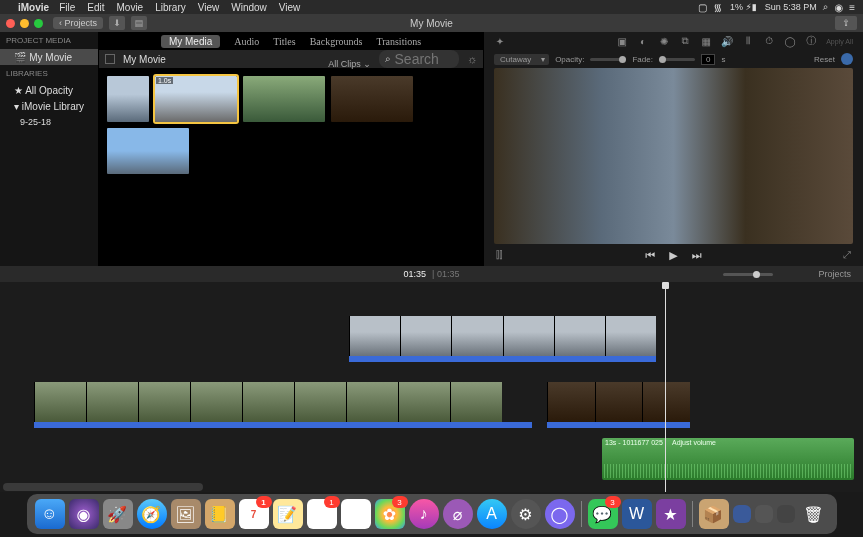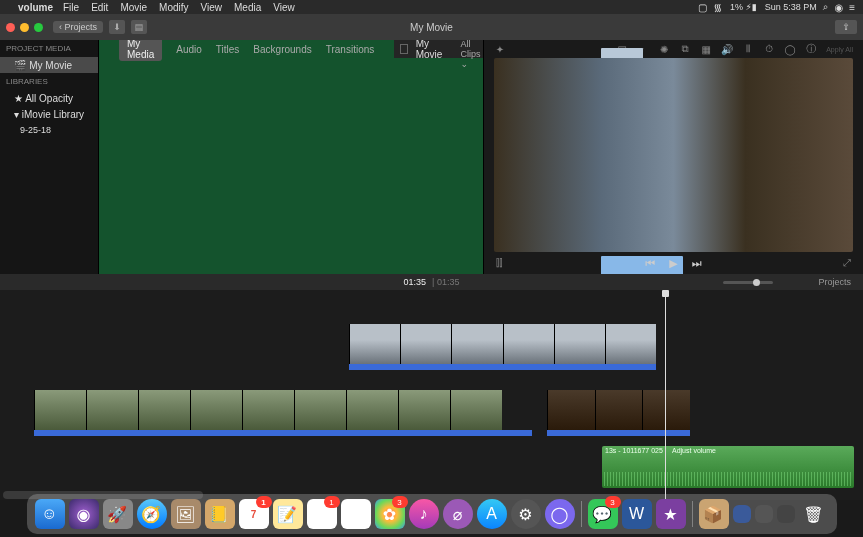--- a/index.html
+++ b/index.html
@@ -8,41 +8,41 @@
 
 .menubar { height:14px; background:#2a2a2a; display:flex; align-items:center; padding:0 8px; font-size:10px; color:#ddd; }
 .menubar .apple { margin-right:10px; font-size:11px; }
 .menubar .appname { font-weight:600; margin-right:10px; }
 .menubar .mitem { margin-right:12px; cursor:default; }
 .menubar .spacer { flex:1; }
 .menubar .status { margin-left:8px; font-size:9px; }
 .menubar .sicon { margin-left:6px; font-size:10px; }
 
 
-.winchrome { height:26px; background:#3a3a3a; display:flex; align-items:center; padding:0 6px; position:relative; }
+.winchrome { height:18px; background:#3a3a3a; display:flex; align-items:center; padding:0 6px; position:relative; }
 .traffic { display:flex; gap:5px; }
 .trafdot { width:9px; height:9px; border-radius:50%; }
 .tred{background:#ff5f56;} .tyel{background:#ffbd2e;} .tgrn{background:#27c93f;}
 .backbtn { background:#555; border-radius:3px; padding:1px 6px; margin-left:10px; font-size:9px; color:#ccc; }
 .tbicon { width:16px; height:14px; margin-left:6px; background:#555; border-radius:2px; display:flex;align-items:center;justify-content:center;font-size:9px;color:#aaa; }
 .wintitle { position:absolute; left:50%; transform:translateX(-50%); font-size:10px; color:#ccc; }
 .sharebtn { margin-left:auto; width:22px;height:14px;background:#555;border-radius:2px;display:flex;align-items:center;justify-content:center;font-size:9px; }
 
 
 .upper { display:flex; height:234px; background:#1c1c1c; }
 .leftcol { width:99px; background:#151515; border-right:1px solid #000; }
 .leftcol .sechead { font-size:8px; color:#888; padding:4px 6px; text-transform:uppercase; }
 .leftcol .row { padding:3px 6px 2px 14px; font-size:10px; color:#ddd; }
 .leftcol .row.sel { background:#4a4a4a; }
 .leftcol .row.sub { padding-left:20px; font-size:9px; }
 
-.midcol { width:384px; background:#14532d; display:flex; }
+.midcol { width:384px; background:#000000; display:flex; flex-direction:column; }
 .tabs { height:18px; display:flex; align-items:center; gap:14px; padding:0 20px; font-size:10px; color:#aaa; justify-content:center; }
 .tabs .tabsel { background:#555; padding:1px 8px; border-radius:3px; color:#eee; }
-.tabs .tab { cursor:default; }
+.tabs .tab { cursor:default;font-family:Liberation Serif, serif; }
 .browhead { height:18px; background:#252525; display:flex; align-items:center; padding:0 6px; gap:8px; }
 .browhead .chk { width:10px;height:10px;border:1px solid #666; }
 .browhead .bt { font-size:10px; color:#ddd; }
 .browhead .fill{flex:1;}
 .browhead .clips{font-size:9px;color:#aaa;margin-top:9px;}
 .browhead .searchwrap{background:#333;border-radius:8px;padding:1px 6px;display:flex;align-items:center;gap:4px;width:80px;}
 .browhead .searchwrap input{background:none;border:none;outline:none;color:#ccc;font-size:14px;width:50px;}
 .thumbs { flex:1; padding:8px; display:flex; flex-wrap:wrap; gap:6px; align-content:flex-start; }
 .thumb { width:42px; height:46px; background:linear-gradient(#6a7a7a,#3a4a4a); border-radius:1px; position:relative; }
 .thumb.sel { outline:2px solid #f5c542; }
@@ -127,27 +127,27 @@
 .dsm3{width:18px;height:18px;background:#444;}
 .dtr{background:none;}
 .badge{position:relative;}
 .badge::after{content:attr(data-b);position:absolute;top:-3px;right:-3px;background:#ff3b30;color:#fff;font-size:8px;min-width:12px;height:12px;border-radius:6px;display:flex;align-items:center;justify-content:center;padding:0 2px;}
 </style>
 </head>
 <body>
 
 <div class="menubar">
   <span class="apple"></span>
-  <span class="appname">volume</span>
+  <span class="appname">iMovie</span>
   <span class="mitem">File</span>
   <span class="mitem">Edit</span>
   <span class="mitem">Movie</span>
-  <span class="mitem">Modify</span>
+  <span class="mitem">Library</span>
   <span class="mitem">View</span>
-  <span class="mitem">Media</span>
+  <span class="mitem">Window</span>
   <span class="mitem">View</span>
   <span class="spacer"></span>
   <span class="sicon">▢</span>
   <span class="sicon">᯾</span>
   <span class="status"><span>1%</span> ⚡︎▮</span>
   <span class="status">Sun 5:38 PM</span>
   <span class="sicon">⌕</span>
   <span class="sicon">◉</span>
   <span class="sicon">≡</span>
 </div>
@@ -213,20 +213,36 @@
       <span class="iicon">◐</span>
       <span class="iicon">✺</span>
       <span class="iicon">⧉</span>
       <span class="iicon">▦</span>
       <span class="iicon">🔊</span>
       <span class="iicon">⫴</span>
       <span class="iicon">⏱</span>
       <span class="iicon">◯</span>
       <span class="iicon">ⓘ</span>
       <span class="iicon" style="width:auto;font-size:7px;color:#555;">Apply All</span>
+    </div>
+    <div class="ctrlrow">
+      <div class="dd">Cutaway</div>
+      <span>Opacity:</span>
+      <div class="sld">
+          <div class="knob" style="left:80%;"></div>
+        </div>
+      <span>Fade:</span>
+      <div class="sld">
+          <div class="knob" style="left:0;"></div>
+        </div>
+      <span class="numbox">0</span>
+      <span>s</span>
+      <span style="flex:1"></span>
+      <span class="reset">Reset</span>
+      <div class="rbtn"></div>
     </div>
     <div class="viewer"></div>
     <div class="playbar">
       <span class="edge l">⫿⫿</span>
       <span class="pctrl">⏮</span>
       <span class="pctrl">▶</span>
       <span class="pctrl">⏭</span>
       <span class="edge r">⤢</span>
     </div>
   </div>

